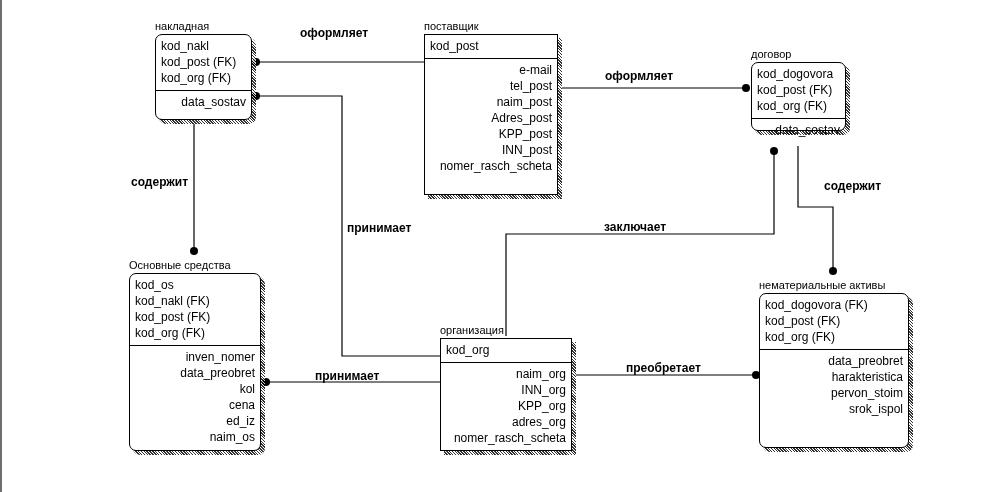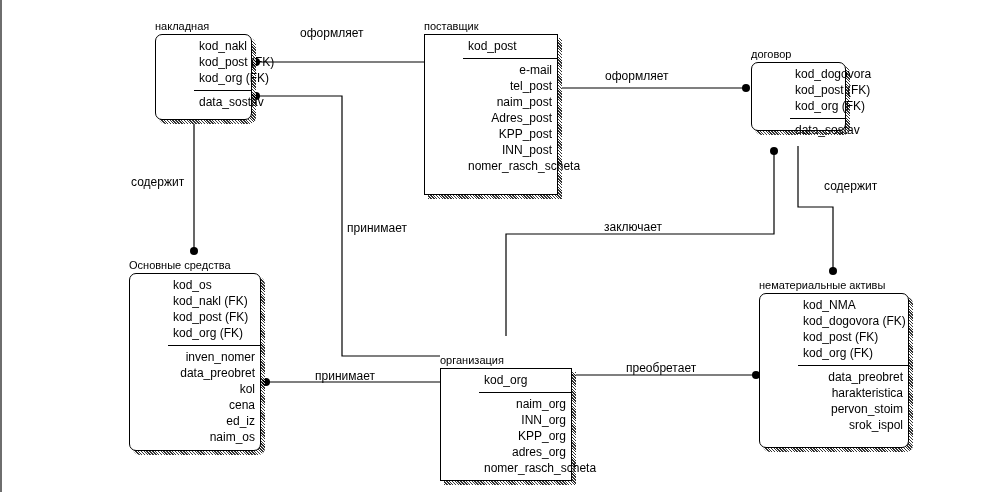--- a/index.html
+++ b/index.html
@@ -39,21 +39,20 @@
       font-size: 11px;
       line-height: 14px;
     }
     .entity-box {
       position: relative;
       background: #fff;
       border: 1px solid #000;
       box-sizing: border-box;
       width: 100%;
       height: 100%;
-      padding-left: 38px;
     }
     .entity-box.rounded { border-radius: 7px; }
     .shadow {
       position: absolute;
       left: 4px; top: 4px;
       width: 100%; height: 100%;
       background-image: repeating-linear-gradient(45deg, #000 0 1px, #fff 1px 2px);
       opacity: 0.8;
     }
     .shadow.rounded { border-radius: 7px; }
@@ -67,20 +66,21 @@
     }
     .attr {
       line-height: 16px;
       white-space: nowrap;
     }
     .rel-label {
       position: absolute;
       white-space: nowrap;
       font-size: 12px;
       line-height: 14px;
+      font-weight: bold;
     }
   </style>
 </head>
 <body>
 
 <div id="canvas">
 
   <svg id="lines" xmlns="http://www.w3.org/2000/svg">
     <g stroke="#000" stroke-width="1.2" fill="none">
 
@@ -184,21 +184,21 @@
         <div class="attr">inven_nomer</div>
         <div class="attr">data_preobret</div>
         <div class="attr">kol</div>
         <div class="attr">cena</div>
         <div class="attr">ed_iz</div>
         <div class="attr">naim_os</div>
       </div>
     </div>
   </div>
 
-  <div class="entity" style="left:438px; top:338px; width:132px; height:113px;margin-top:30px;">
+  <div class="entity" style="left:438px; top:338px; width:132px; height:113px;">
     <div class="entity-title">организация</div>
     <div class="shadow"></div>
     <div class="entity-box">
       <div class="key-section">
         <div class="attr">kod_org</div>
       </div>
       <div class="attr-section">
         <div class="attr">naim_org</div>
         <div class="attr">INN_org</div>
         <div class="attr">KPP_org</div>
@@ -206,21 +206,20 @@
         <div class="attr">nomer_rasch_scheta</div>
       </div>
     </div>
   </div>
 
   <div class="entity" style="left:757px; top:293px; width:150px; height:155px;">
     <div class="entity-title">нематериальные активы</div>
     <div class="shadow rounded"></div>
     <div class="entity-box rounded">
       <div class="key-section">
-        <div class="attr">kod_NMA</div>
         <div class="attr">kod_dogovora (FK)</div>
         <div class="attr">kod_post (FK)</div>
         <div class="attr">kod_org (FK)</div>
       </div>
       <div class="attr-section">
         <div class="attr">data_preobret</div>
         <div class="attr">harakteristica</div>
         <div class="attr">pervon_stoim</div>
         <div class="attr">srok_ispol</div>
       </div>

